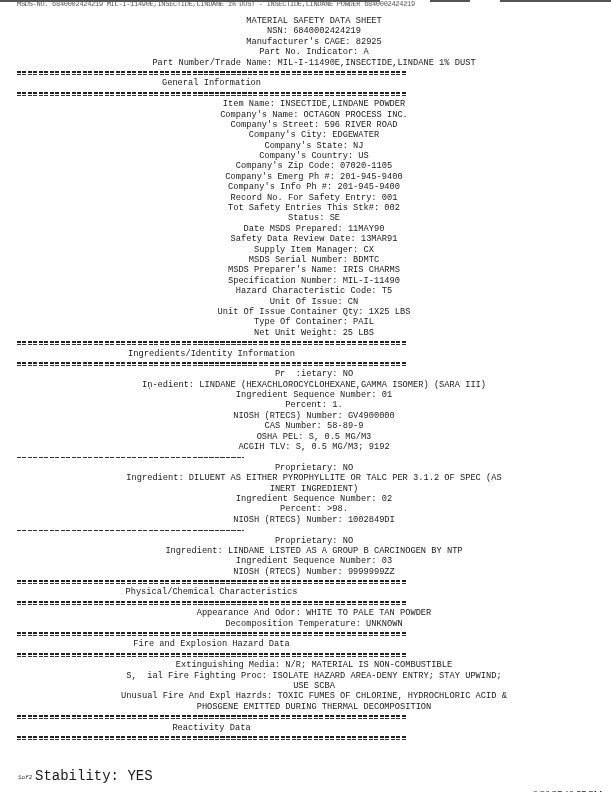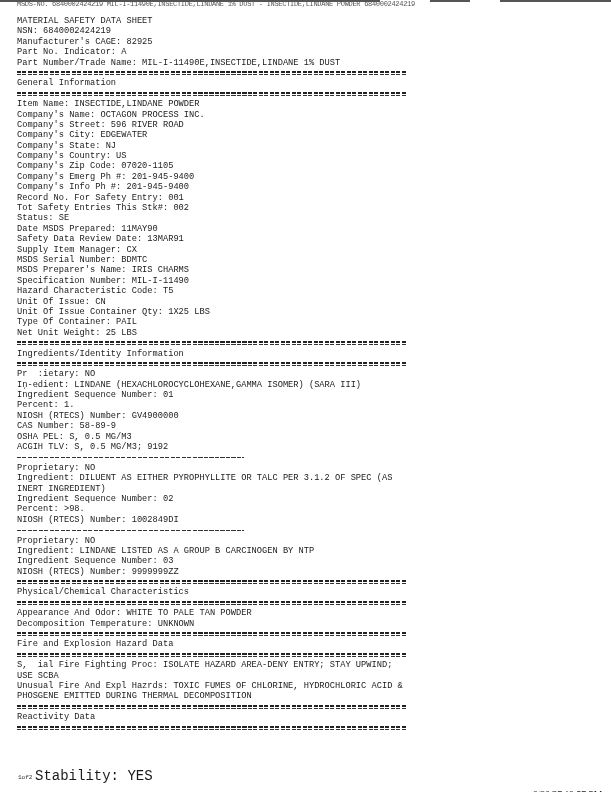--- a/index.html
+++ b/index.html
@@ -10,39 +10,39 @@
     }
     .page { position: absolute; left: 17px; top: 0; width: 594px; }
     .top-rule { position: absolute; left: 0; top: 0; width: 611px; height: 2px; background: #555; }
     .top-rule-gap { position: absolute; top: 0; height: 2px; background: #fff; }
     .header-scrawl {
       position: absolute; left: 17px; top: 0; width: 590px; height: 9px;
       font-size: 7px; line-height: 9px; color: #555; white-space: nowrap; overflow: hidden;
       letter-spacing: -0.3px; filter: blur(0.4px);
     }
     .line {
-      font-size: 8.7px; line-height: 10.4px; height: 10.4px; white-space: pre; letter-spacing: 0px;
+      font-size: 8.7px; line-height: 10.4px; height: 10.4px; white-space: pre; letter-spacing: 0px; text-align: center;
     }
     .rule {
       height: 10.4px; position: relative; width: 389px;
     }
     .rule::before {
       content: ""; position: absolute; left: 0; right: 0; top: 3px; height: 2px;
       background: repeating-linear-gradient(90deg, #222 0 4px, transparent 4px 5.5px);
     }
     .rule.double::after {
       content: ""; position: absolute; left: 0; right: 0; top: 6px; height: 1px;
       background: repeating-linear-gradient(90deg, #333 0 4px, transparent 4px 5.5px);
     }
     .rule.short { width: 227px; }
     .rule.short::before {
       height: 1px; top: 5px;
       background: repeating-linear-gradient(90deg, #333 0 4px, transparent 4px 5.5px);
     }
-    .section-title { text-align: left; width: 389px; }
+    .section-title { text-align: center; width: 389px; }
     .footer-left {
       position: absolute; left: 35px; top: 771px; font-size: 14px; line-height: 10px;
     }
     .footer-page {
       position: absolute; left: 18px; top: 775px; font-size: 6px; line-height: 6px; color: #333;
     }
     .footer-right {
       position: absolute; left: 533px; top: 790px;
       font-family: "Liberation Serif", "DejaVu Serif", serif; font-size: 9.5px; color: #222; white-space: nowrap;
     }
@@ -125,20 +125,21 @@
 
   <div class="rule double"></div>
   <div class="line section-title">Physical/Chemical Characteristics</div>
   <div class="rule double"></div>
   <div class="line">Appearance And Odor: WHITE TO PALE TAN POWDER</div>
   <div class="line">Decomposition Temperature: UNKNOWN</div>
 
   <div class="rule double"></div>
   <div class="line section-title">Fire and Explosion Hazard Data</div>
   <div class="rule double"></div>
+  <div class="line">Extinguishing Media: N/R; MATERIAL IS NON-COMBUSTIBLE</div>
   <div class="line">S,  ial Fire Fighting Proc: ISOLATE HAZARD AREA-DENY ENTRY; STAY UPWIND;</div>
   <div class="line">USE SCBA</div>
   <div class="line">Unusual Fire And Expl Hazrds: TOXIC FUMES OF CHLORINE, HYDROCHLORIC ACID &amp;</div>
   <div class="line">PHOSGENE EMITTED DURING THERMAL DECOMPOSITION</div>
 
   <div class="rule double"></div>
   <div class="line section-title">Reactivity Data</div>
   <div class="rule double"></div>
 </div>
 

